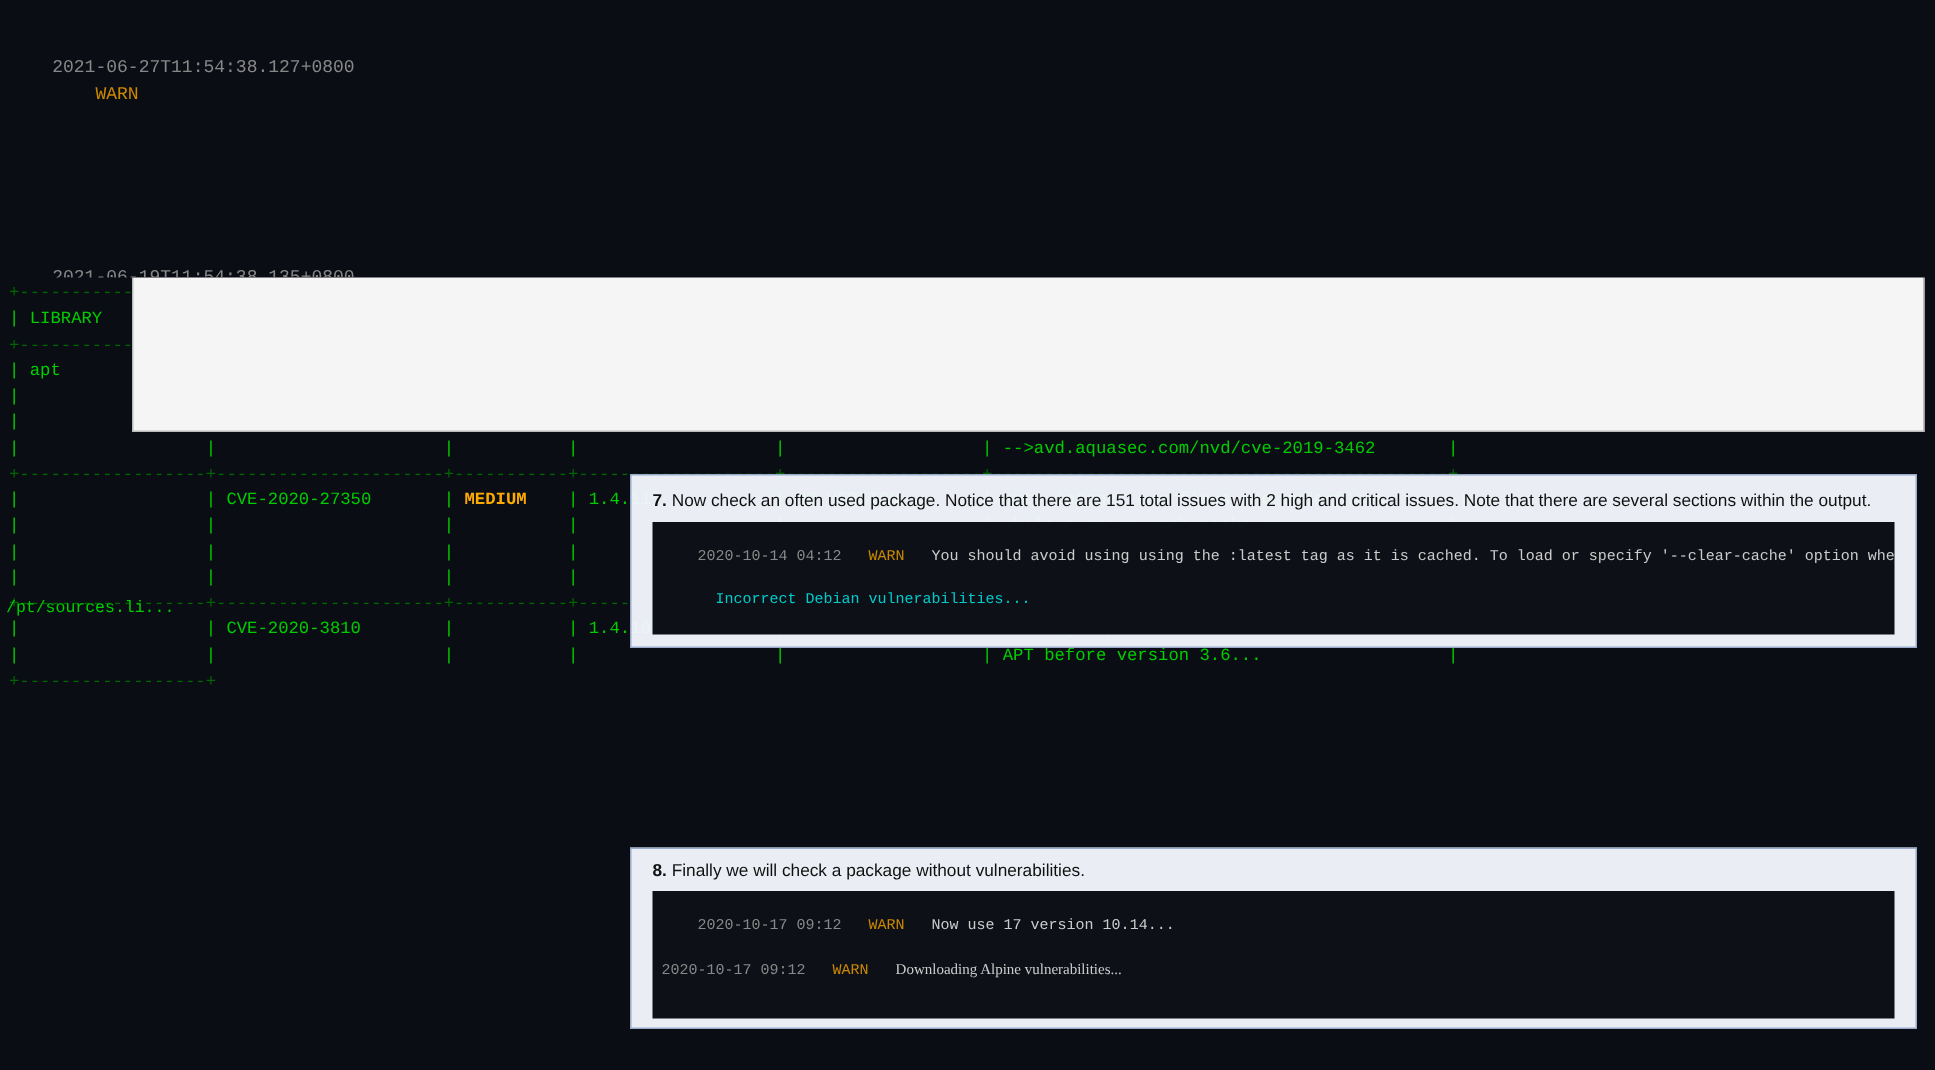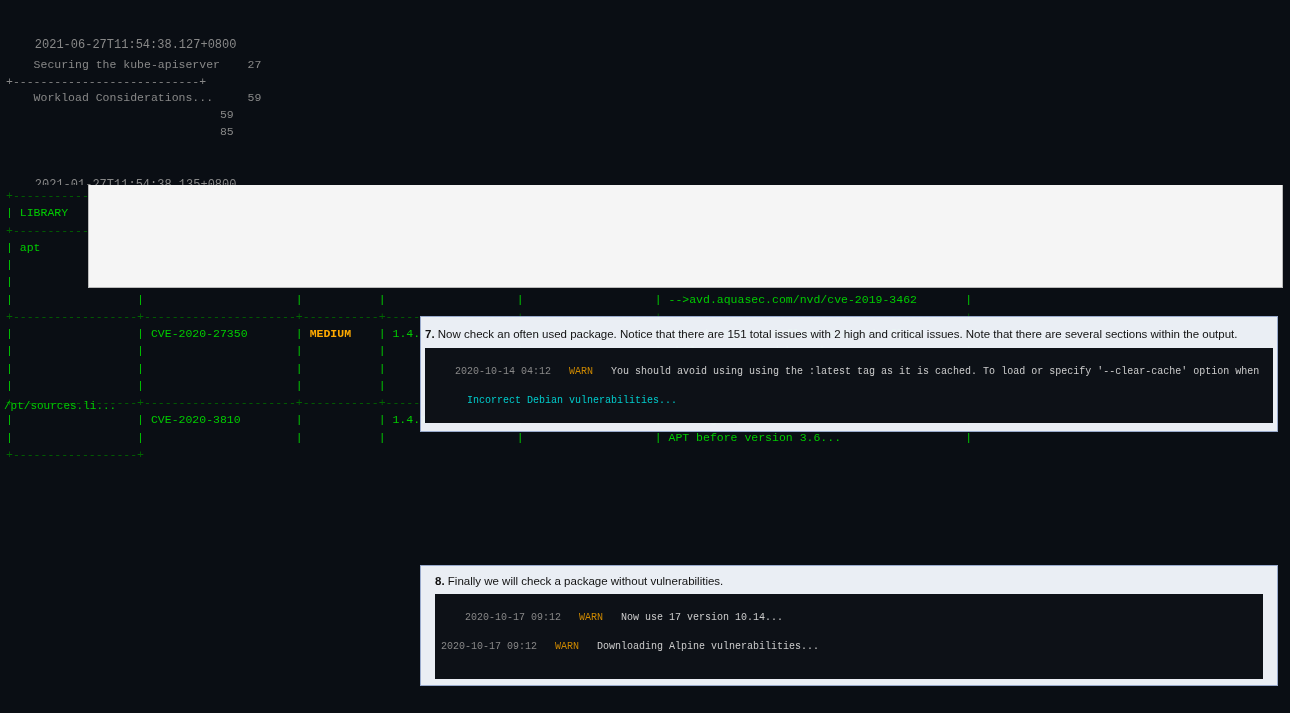--- a/index.html
+++ b/index.html
@@ -27,35 +27,25 @@
 
   <div style="color:#888;white-space:pre;">
     <span style="color:#888;">2021-06-27T11:54:38.127+0800</span>
     <span style="color:#cc8800;">	WARN	</span>
     <span style="color:#cccccc;"></span>
   </div>
   <div style="color:#00cccc;white-space:pre;padding-left:2px;">
     <span></span>
   </div>
   <div style="white-space:pre;">
-    <span style="color:#888;">2021-01-27T11:54:38.135+0800</span>
+    <span style="color:#888;">2021-06-19T11:54:38.135+0800</span>
     <span style="color:#0088cc;">	INFO	</span>
     
   </div>
 
-  <div style="position:absolute;top:55px;left:0;width:340px;background:#0a0e14;padding:2px 6px;font-size:11.5px;">
-    <div style="color:#888;white-space:pre;">    Securing the kube-apiserver    27</div>
-    <div style="color:#888;white-space:pre;">+---------------------------+</div>
-    <div style="color:#00cc00;white-space:pre;"></div>
-    <div style="color:#00cc00;white-space:pre;"></div>
-    <div style="color:#00cc00;white-space:pre;"></div>
-    <div style="color:#888;white-space:pre;">    Workload Considerations...     59</div>
-    <div style="color:#888;white-space:pre;">                               59</div>
-    <div style="color:#888;white-space:pre;">                               85</div>
-  </div>
 </div>
 
 <div style="position:absolute;top:185px;left:0;width:1290px;height:528px;background:#0a0e14;z-index:2;padding:2px 6px;font-family:'Courier New',monospace;font-size:11.5px;line-height:1.5;overflow:hidden;">
 
   <div style="color:#006600;white-space:pre;">+------------------+----------------------+-----------+-------------------+-------------------+--------------------------------------------+</div>
   <div style="color:#00cc00;white-space:pre;">| <span style="color:#00cc00;">LIBRARY          </span>| <span style="color:#00cc00;">VULNERABILITY ID    </span> | <span style="color:#00cc00;">SEVERITY </span> | <span style="color:#00cc00;">INSTALLED VERSION</span>  | <span style="color:#00cc00;">FIXED VERSION    </span>  | <span style="color:#00cc00;">TITLE                                      </span>|</div>
   <div style="color:#006600;white-space:pre;">+------------------+----------------------+-----------+-------------------+-------------------+--------------------------------------------+</div>
 
   <div style="color:#00cc00;white-space:pre;">| apt              | CVE-2019-3462        | <span style="color:#ff3333;font-weight:bold;">HIGH     </span> | 1.4.8             | 1.4.9             | Incorrect sanitation of                    |</div>
   <div style="color:#00cc00;white-space:pre;">|                  |                      |           |                   |                   | the 302 redirect field in                  |</div>
@@ -103,21 +93,21 @@
   <div style="display:flex;border-bottom:1px solid #e0e0e0;font-size:10px;font-family:'Courier New',monospace;background:#fff;">
     <div style="width:155px;padding:2px 6px;border-right:1px solid #ddd;"></div>
     <div style="width:180px;padding:2px 6px;border-right:1px solid #ddd;">CVE-2020-27350</div>
     <div style="width:85px;padding:2px 6px;border-right:1px solid #ddd;color:#cc6600;font-weight:bold;">MEDIUM</div>
     <div style="width:140px;padding:2px 6px;border-right:1px solid #ddd;">1.4.11</div>
     <div style="width:140px;padding:2px 6px;border-right:1px solid #ddd;">NO VERSION</div>
     <div style="flex:1;padding:2px 6px;">apt: integer overflows and underflows while parsing .deb packages</div>
   </div>
 </div>
 
-<div style="position:absolute;top:316px;left:420px;width:858px;background:rgba(242,246,252,0.97);border:1px solid #99aacc;padding:8px 4px;z-index:8;font-family:Arial,sans-serif;font-size:11.5px;color:#111;line-height:1.65;overflow:hidden;">
+<div style="position:absolute;top:316px;left:420px;width:858px;background:rgba(242,246,252,0.97);border:1px solid #99aacc;padding:8px 14px;z-index:8;font-family:Arial,sans-serif;font-size:11.5px;color:#111;line-height:1.65;overflow:hidden;">
   <div>
     <span style="font-weight:bold;">7.</span>
     <span> Now check an often used package. Notice that there are 151 total issues with 2 high and critical issues. Note that there are several sections within the output.</span>
   </div>
   <div style="font-family:'Courier New',monospace;font-size:11px;color:#006600;margin:4px 0 2px 0;"></div>
 
   <div style="background:#0d1117;color:#00cc00;font-family:'Courier New',monospace;font-size:10px;padding:3px 6px;white-space:pre;line-height:1.45;overflow:hidden;max-height:75px;">
     <span style="color:#888;">2020-10-14 04:12   </span><span style="color:#cc8800;">WARN   </span><span style="color:#cccccc;">You should avoid using using the :latest tag as it is cached. To load or specify '--clear-cache' option when</span>
     <br><span style="color:#00cccc;">      Incorrect Debian vulnerabilities...</span>
     <br>
@@ -128,21 +118,21 @@
 
 <div style="position:absolute;top:565px;left:420px;width:858px;background:rgba(242,246,252,0.97);border:1px solid #99aacc;padding:6px 14px;z-index:8;font-family:Arial,sans-serif;font-size:11.5px;color:#111;line-height:1.65;">
   <div>
     <span style="font-weight:bold;">8.</span>
     <span> Finally we will check a package without vulnerabilities.</span>
   </div>
   <div style="font-family:'Courier New',monospace;font-size:11px;color:#006600;margin:3px 0;"></div>
 
   <div style="background:#0d1117;color:#00cc00;font-family:'Courier New',monospace;font-size:10px;padding:3px 6px;white-space:pre;line-height:1.45;overflow:hidden;max-height:85px;">
     <span style="color:#888;">2020-10-17 09:12   </span><span style="color:#cc8800;">WARN   </span><span style="color:#cccccc;margin-top:24px;">Now use 17 version 10.14...</span>
-    <br><span style="color:#888;">2020-10-17 09:12   </span><span style="color:#cc8800;">WARN   </span><span style="color:#cccccc;">Downloading Alpine vulnerabilities...</span>
+    <br><span style="color:#888;">2020-10-17 09:12   </span><span style="color:#cc8800;">WARN   </span><span style="color:#cccccc;font-family:Liberation Serif, serif;">Downloading Alpine vulnerabilities...</span>
     <br>
     <br>
     <br>
     
     <br>
     <br>
   </div>
 </div>
 
 <div style="position:absolute;bottom:2px;right:6px;font-family:Arial,sans-serif;font-size:10px;color:#888;z-index:20;"></div>

